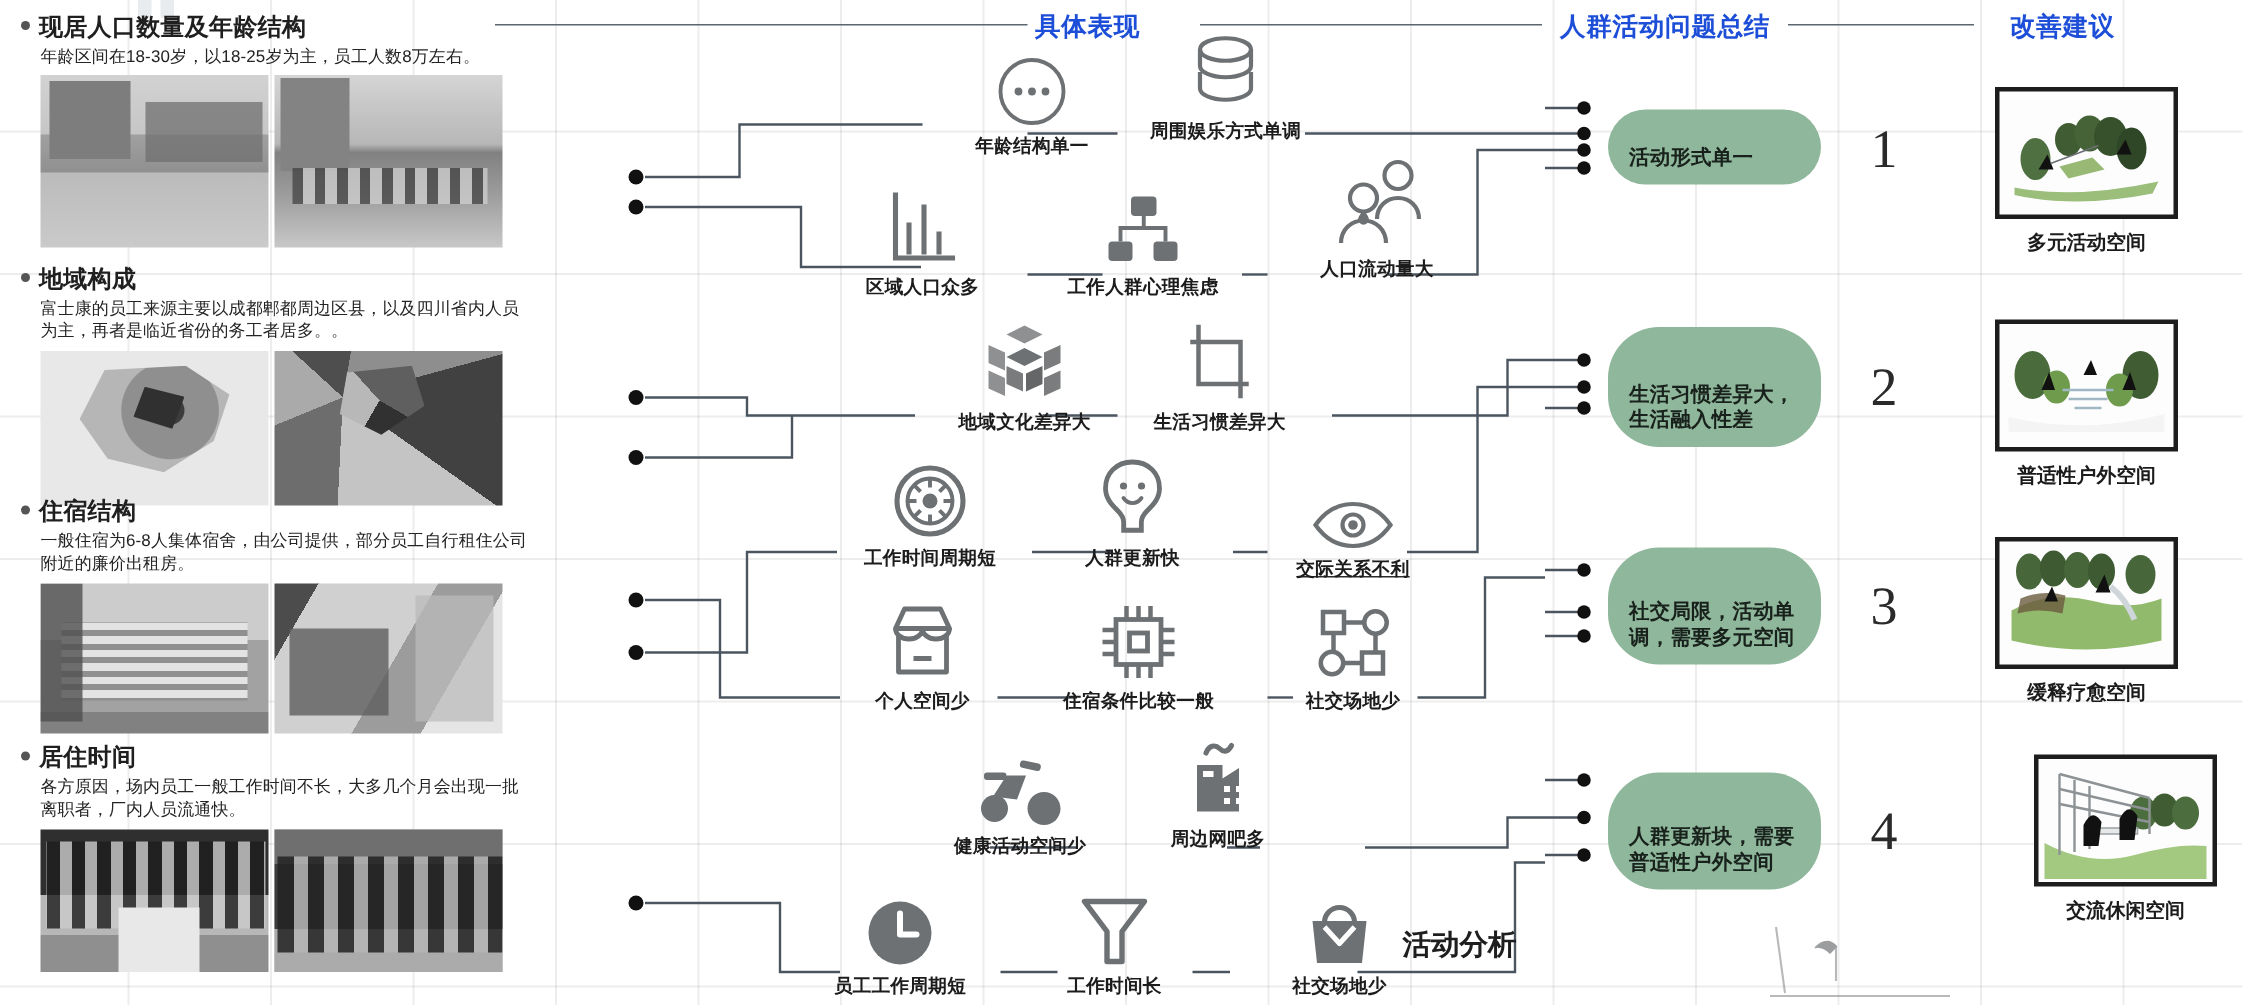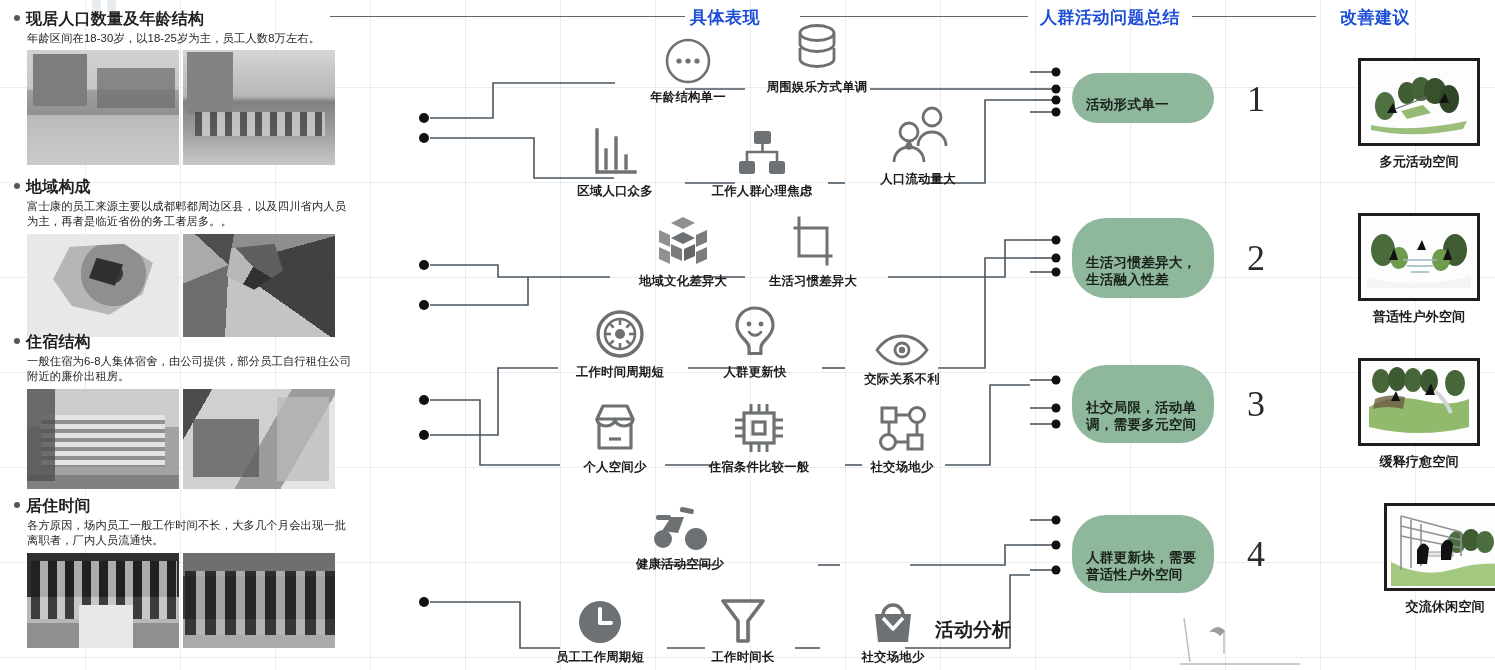--- a/index.html
+++ b/index.html
@@ -119,21 +119,21 @@
     color:#18211b;font-size:13.6px;font-weight:bold;line-height:1.3;
     display:flex;align-items:flex-end;padding:9px 14px;box-sizing:border-box;
     letter-spacing:.2px;
   }
   .rank{
     position:absolute;font-size:36px;color:#2a2a2a;font-weight:400;
     font-family:"Liberation Serif",serif;
   }
 
   
-  .card{position:absolute;left:1330px;width:122px;margin-left:28px;}
+  .card{position:absolute;left:1330px;width:122px;}
   .card .thumb{
     width:122px;height:88px;border:3px solid #1d1d1d;background:#fdfdfd;
     box-sizing:border-box;position:relative;overflow:hidden;
   }
   .card .cap{
     font-size:13.2px;font-weight:bold;color:#1b1b1b;margin-top:7px;
     white-space:nowrap;text-align:center;width:140px;margin-left:-9px;
   }
   .analysis-tag{
     position:absolute;font-size:19px;font-weight:bold;color:#1e1e1e;
@@ -400,21 +400,21 @@
       <svg width="50" height="56" viewBox="0 0 50 56">
           <path d="M25 3c11 0 18 7.8 18 17.5 0 7.2-4.8 11.6-8.2 15-2.6 2.6-3.9 4.6-3.9 7.7v5.3H19.1v-5.3c0-3.1-1.3-5.1-3.9-7.7C11.8 32.1 7 27.7 7 20.5 7 10.8 14 3 25 3z" fill="none" stroke="#6d7173" stroke-width="3.2"></path>
           <circle cx="19" cy="19" r="2.4" fill="#6d7173"></circle>
           <circle cx="31" cy="19" r="2.4" fill="#6d7173"></circle>
           <path d="M19 27c1.8 2.4 4 3.4 6 3.4s4.2-1 6-3.4" fill="none" stroke="#6d7173" stroke-width="2.6" stroke-linecap="round"></path>
         </svg>
     </div>
     <div class="lbl">人群更新快</div>
   </div>
 
-  <div class="node" style="left:827px;top:310px;">
+  <div class="node" style="left:827px;top:310px;text-decoration:underline;">
     <div class="ico">
       <svg width="56" height="36" viewBox="0 0 56 36">
           <g fill="none" stroke="#6d7173" stroke-width="2.8">
             <path d="M3 18c7-10 15.5-14 25-14s18 4 25 14c-7 10-15.5 14-25 14S10 28 3 18z"></path>
             <circle cx="28" cy="18" r="7"></circle>
           </g>
           <circle cx="28" cy="18" r="3.2" fill="#6d7173"></circle>
         </svg>
     </div>
     <div class="lbl">交际关系不利</div>
@@ -486,20 +486,34 @@
             <circle cx="49" cy="36" r="11"></circle>
             <path d="M15 28l9-14h13l-6 16z"></path>
             <rect x="33" y="5" width="14" height="5" rx="2" transform="rotate(12 40 7)"></rect>
             <rect x="9" y="12" width="15" height="5" rx="2"></rect>
           </g>
         </svg>
     </div>
     <div class="lbl">健康活动空间少</div>
   </div>
 
+  <div class="node" style="left:737px;top:490px;">
+    <div class="ico">
+      <svg width="60" height="58" viewBox="0 0 60 58">
+          <path d="M22 12c2-5 6-6 9-3s6 2 8-2" fill="none" stroke="#6d7173" stroke-width="3.4" stroke-linecap="round"></path>
+          <path d="M16 20h17v9l11-7v29H16z" fill="#6d7173"></path>
+          <rect x="20" y="24" width="7" height="4" fill="#fff"></rect>
+          <rect x="34" y="34" width="4" height="4" fill="#fff"></rect>
+          <rect x="42" y="34" width="4" height="4" fill="#fff"></rect>
+          <rect x="34" y="42" width="4" height="4" fill="#fff"></rect>
+          <rect x="42" y="42" width="4" height="4" fill="#fff"></rect>
+        </svg>
+    </div>
+    <div class="lbl">周边网吧多</div>
+  </div>
 
   <div class="node" style="left:525px;top:588px;font-family:Liberation Serif, serif;">
     <div class="ico">
       <svg width="48" height="48" viewBox="0 0 48 48">
           <circle cx="24" cy="24" r="21" fill="#6d7173"></circle>
           <path d="M24 11v14h11" fill="none" stroke="#fff" stroke-width="4" stroke-linecap="round" stroke-linejoin="round"></path>
         </svg>
     </div>
     <div class="lbl">员工工作周期短</div>
   </div>

